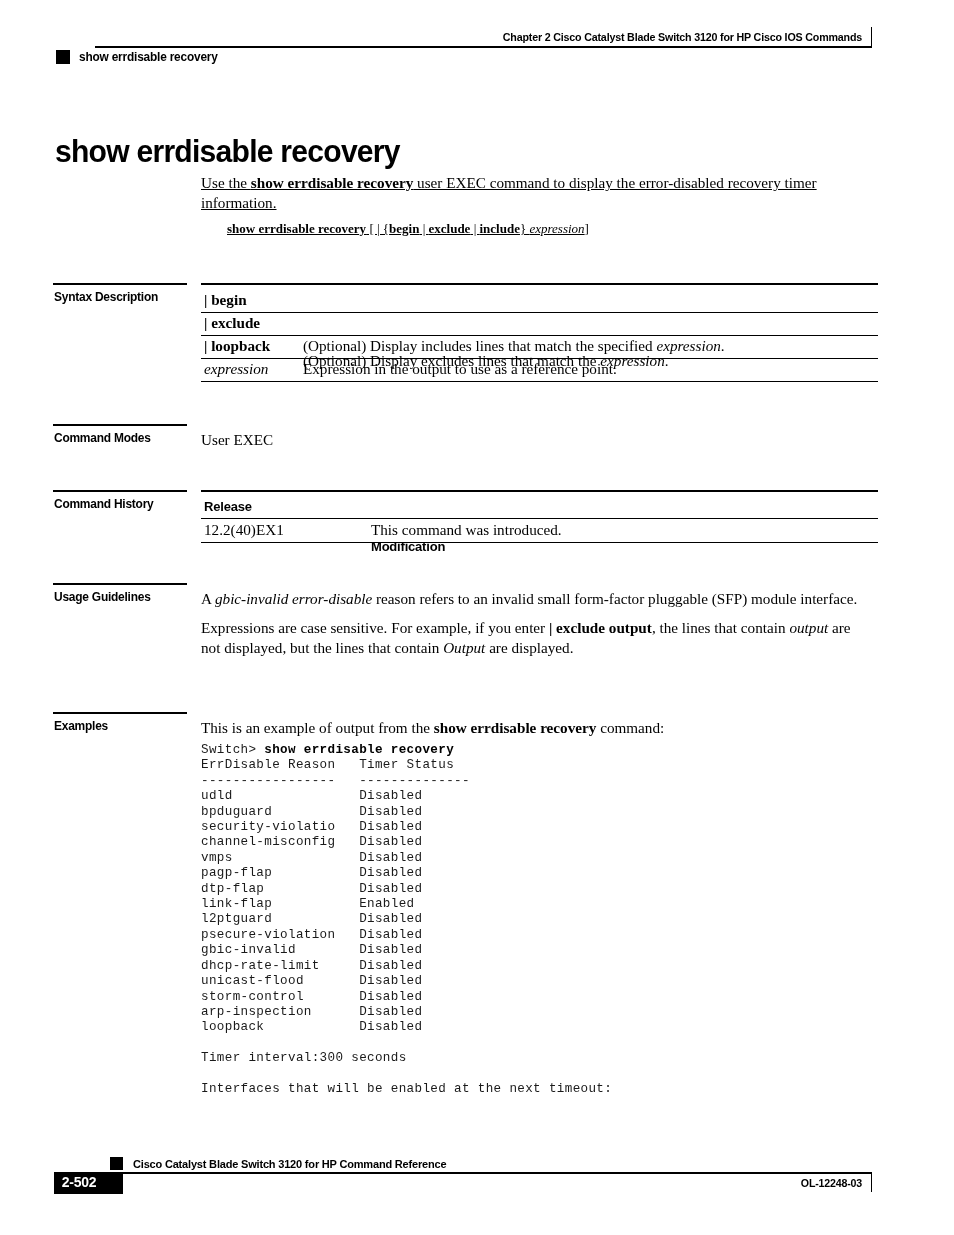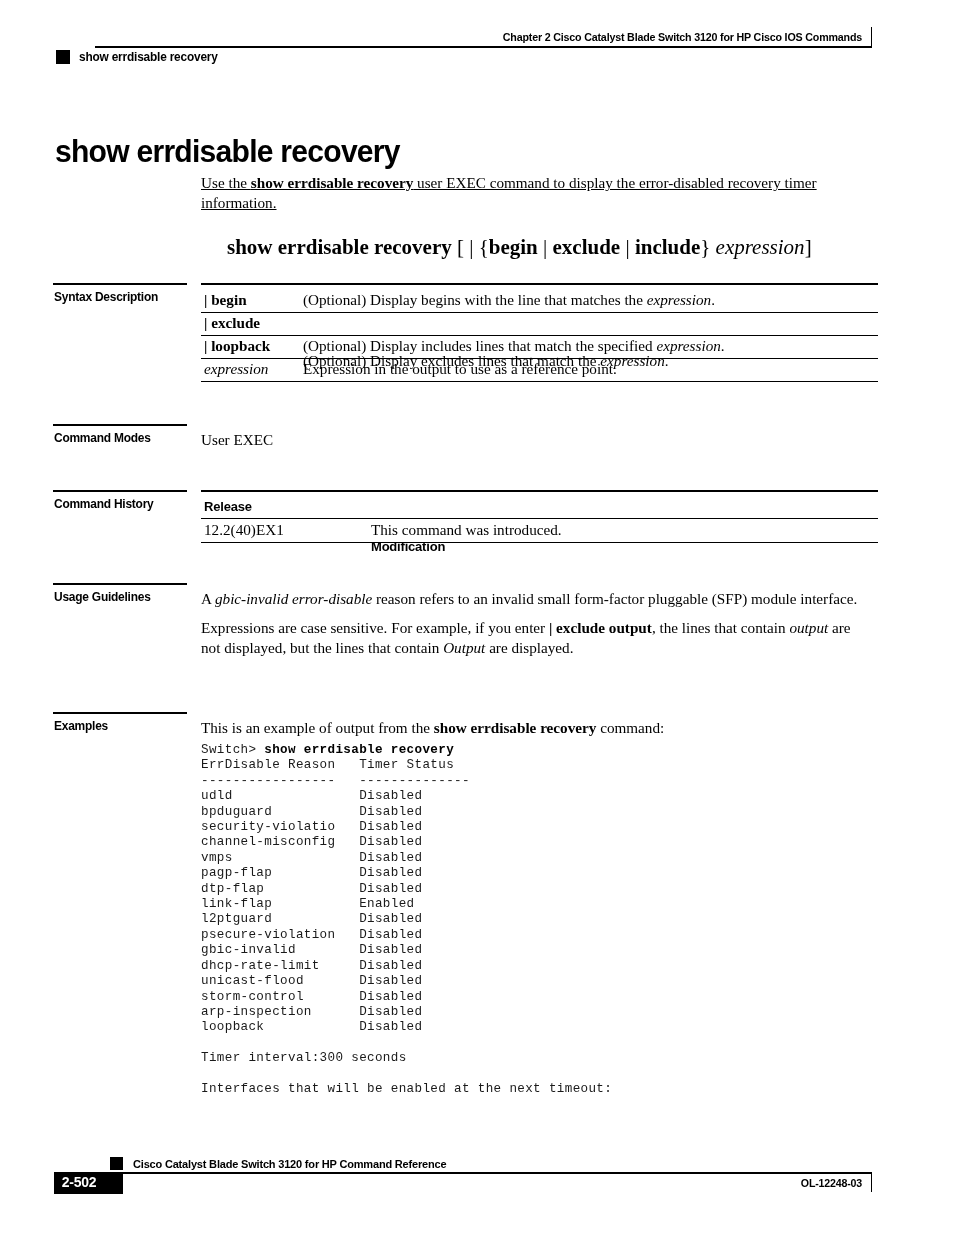--- a/index.html
+++ b/index.html
@@ -96,24 +96,25 @@
     font-size: 15.2px;
     line-height: 19.5px;
     text-align: left;
   }
   .body-col b { font-weight: bold; }
   .body-col i { font-style: italic; }
 
   .syntax-line {
     position: absolute;
     left: 227px;
-    top: 238px;
-    font-size: 21px;
+    top: 219px;
+    font-size: 13px;
     line-height: 19.5px;
     white-space: nowrap;
+    text-decoration: underline;
   }
   .syntax-line b { font-weight: bold; }
   .syntax-line i { font-style: italic; }
 
   
   .sec-label {
     position: absolute;
     left: 54px;
     font-family: "Liberation Sans", sans-serif;
     font-weight: bold;
@@ -265,21 +266,20 @@
   <div class="syntax-line">
     <b>show errdisable recovery</b><span> [ | {</span><b>begin</b><span> | </span><b>exclude</b><span> | </span><b>include</b><span>} </span><i>expression</i><span>]</span>
   </div>
 
   <div class="sec-rule" style="top:283px;"></div>
   <div class="sec-label" style="top:290px;">Syntax Description</div>
 
   <div class="tbl-rule thick" style="top:283px;"></div>
 
   <div class="cell serif-b" style="left:204px; top:290px;">| begin</div>
-  <div class="cell" style="left:303px; top:290px;">(Optional) Display begins with the line that matches the <i>expression</i>.</div>
   <div class="tbl-rule" style="top:312px;"></div>
 
   <div class="cell serif-b" style="left:204px; top:313px;">| exclude</div>
   <div class="cell" style="left:303px; top:313px;margin-top:38px;">(Optional) Display excludes lines that match the <i>expression</i>.</div>
   <div class="tbl-rule" style="top:335px;"></div>
 
   <div class="cell serif-b" style="left:204px; top:336px;">| loopback</div>
   <div class="cell" style="left:303px; top:336px;">(Optional) Display includes lines that match the specified <i>expression</i>.</div>
   <div class="tbl-rule" style="top:358px;"></div>
 

